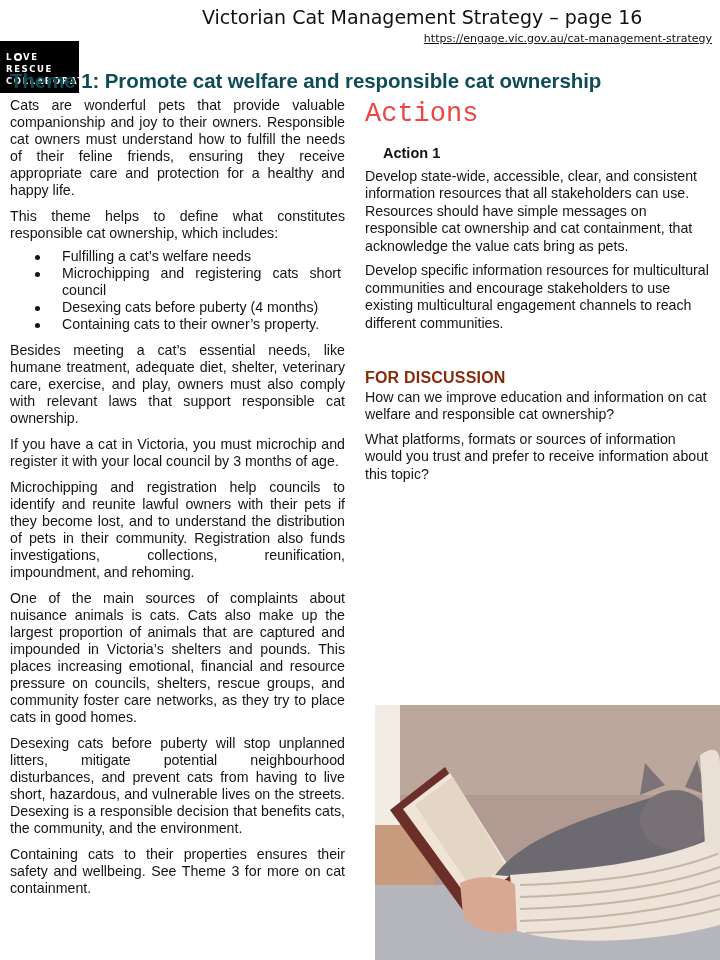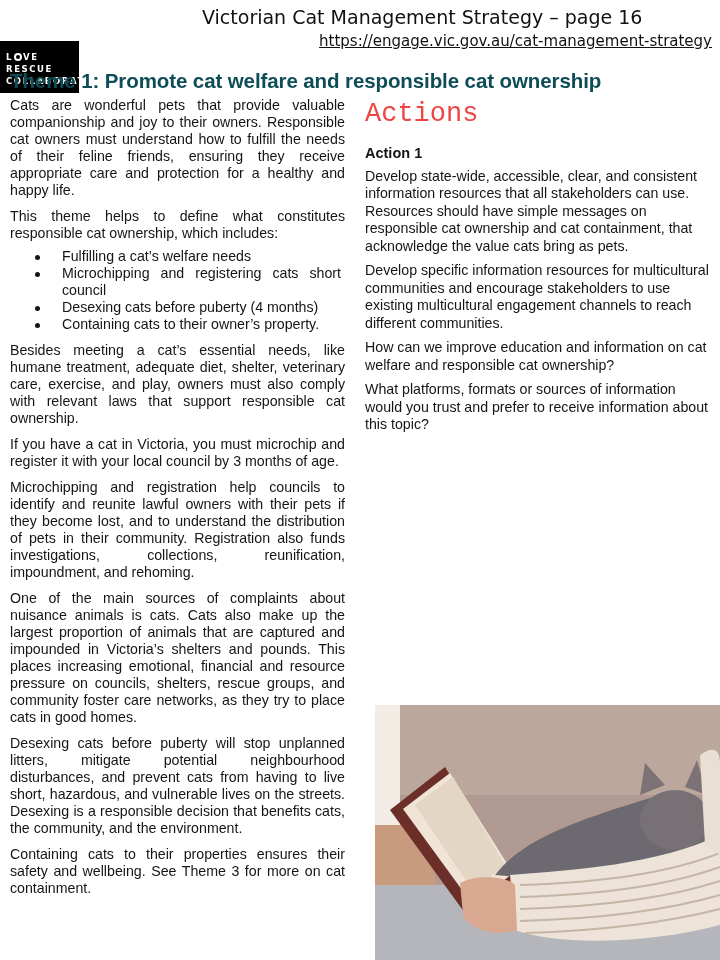--- a/index.html
+++ b/index.html
@@ -17,21 +17,21 @@
     }
     .logo .line { display: block; white-space: nowrap; }
     .logo .heart { display: inline-block; width: 8px; height: 8px; border-radius: 50%; background: #fff; position: relative; vertical-align: -1px; margin: 0 1px; }
     .logo .heart::after { content: ""; position: absolute; left: 2px; top: 2px; width: 4px; height: 4px; border-radius: 50%; background: #000; }
     .header-title {
       position: absolute; left: 202px; top: 6px;
       font-family: "DejaVu Sans", sans-serif; font-size: 19px; color: #111; white-space: nowrap; text-align: right;
     }
     .header-url {
       position: absolute; right: 8px; top: 32px;
-      font-family: "DejaVu Sans", sans-serif; font-size: 15px; color: #111;
+      font-family: "DejaVu Sans", sans-serif; font-size: 11px; color: #111;
       text-decoration: underline; white-space: nowrap;
     }
     .theme-title {
       position: absolute; left: 10px; top: 69px;
       font-size: 20.5px; font-weight: bold; color: #0e4d57; white-space: nowrap;
       letter-spacing: -0.1px;
     }
     .left-col {
       position: absolute; left: 10px; top: 97px; width: 335px;
       font-size: 14.2px; line-height: 17px; color: #151515;
@@ -41,21 +41,21 @@
     .left-col li { position: relative; text-align: justify; }
     .left-col li::before {
       content: ""; position: absolute; left: -27px; top: 7px;
       width: 5px; height: 5px; border-radius: 50%; background: #151515;
     }
     .right-col {
       position: absolute; left: 365px; top: 98px; width: 345px;
       font-size: 14.2px; line-height: 17.5px; color: #151515;
     }
     .actions-title { font-size: 27px; color: #ef4444; line-height: 32px; margin: 0 0 15px 0; font-family: Liberation Mono, monospace; }
-    .action-head { font-weight: bold; font-size: 14.5px; margin: 0 0 5px 0; }
+    .action-head { font-weight: bold; font-size: 14.5px; margin: 0 0 5px 18px; }
     .right-col p { margin: 0 0 7px 0; }
     .discussion-title { font-weight: bold; font-size: 16px; color: #8b2a08; margin: 37px 0 2px 0; letter-spacing: 0.2px; }
     .photo {
       position: absolute; left: 375px; top: 705px; width: 345px; height: 255px; overflow: hidden;
       background: linear-gradient(180deg, #bfa79c 0%, #a48e86 40%, #8a7270 62%, #c7bcb6 100%);
     }
   </style>
 </head>
 <body>
 
@@ -90,20 +90,21 @@
 <div class="right-col">
   <div class="actions-title">Actions</div>
   <div>
     <div class="action-head">Action 1</div>
     <p>Develop state-wide, accessible, clear, and consistent information resources that all stakeholders can use. Resources should have simple messages on responsible cat ownership and cat containment, that acknowledge the value cats bring as pets.</p>
   </div>
   <div>
     <p>Develop specific information resources for multicultural communities and encourage stakeholders to use existing multicultural engagement channels to reach different communities.</p>
   </div>
   <div>
+    <div class="discussion-title">FOR DISCUSSION</div>
     <p>How can we improve education and information on cat welfare and responsible cat ownership?</p>
     <p>What platforms, formats or sources of information would you trust and prefer to receive information about this topic?</p>
   </div>
 </div>
 
 <div class="photo" aria-label="Person in a knitted sweater reading a book with a grey tabby cat resting on their arm">
   <svg width="345" height="255" viewBox="0 0 345 255" xmlns="http://www.w3.org/2000/svg">
     <rect x="0" y="0" width="345" height="255" fill="#b09a92"></rect>
     <rect x="0" y="0" width="345" height="90" fill="#bca79d"></rect>
     <rect x="0" y="0" width="25" height="140" fill="#f2ece4"></rect>

